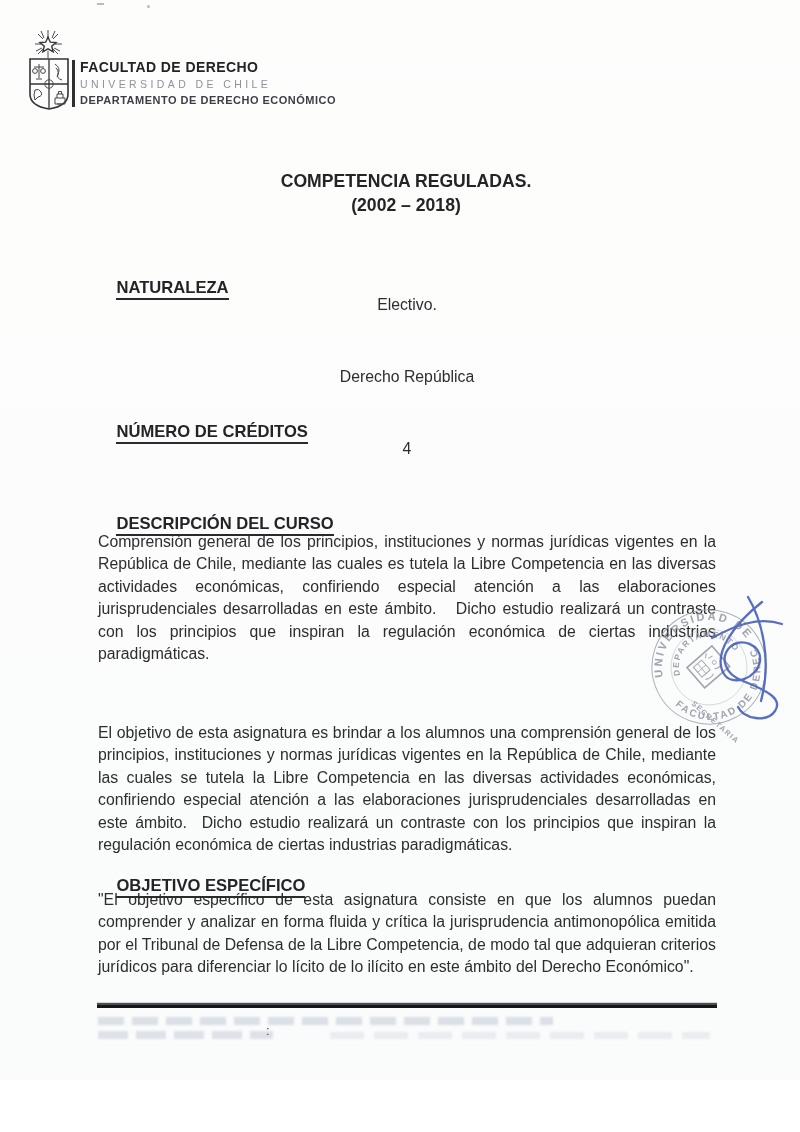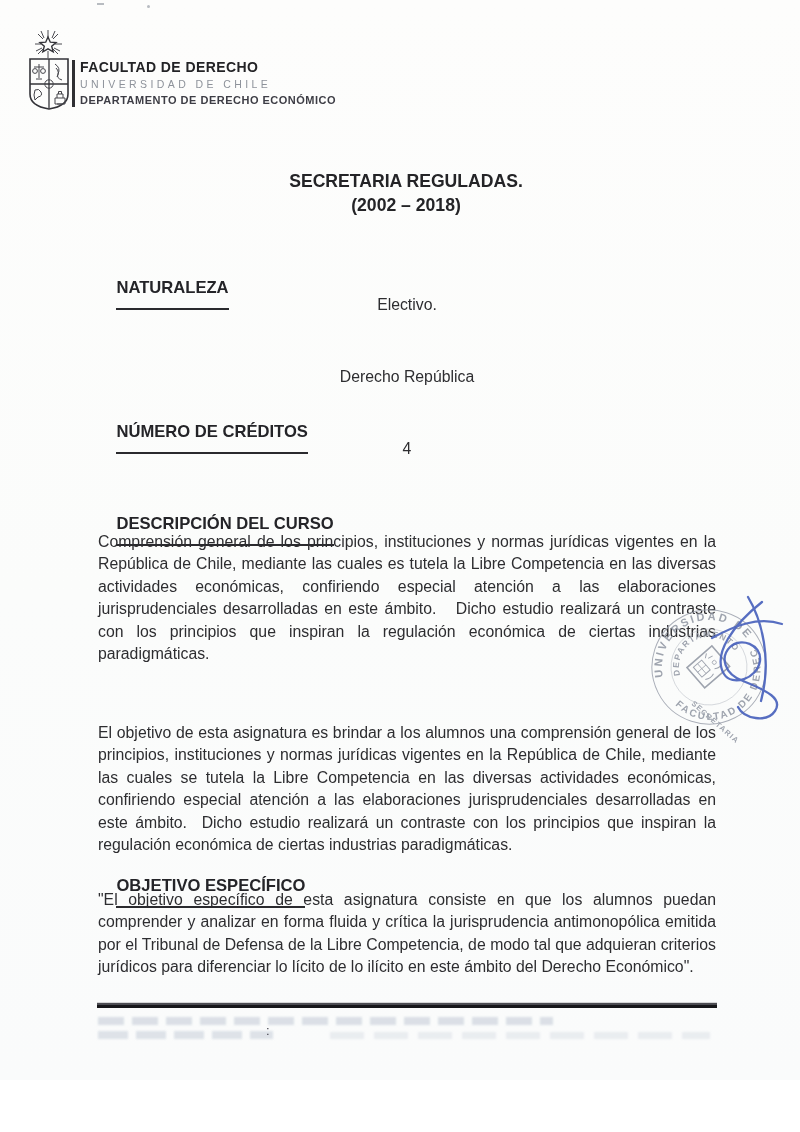--- a/index.html
+++ b/index.html
@@ -26,21 +26,21 @@
   .logo-university { font-size: 10.5px; letter-spacing: 3.4px; color: #8d929a; margin-top: 3px; }
   .logo-department { font-size: 11px; font-weight: bold; letter-spacing: 0.5px; color: #3d3d45; margin-top: 4px; }
 
   
   .title-block { position: absolute; left: 100px; width: 612px; top: 170px; font-weight: bold; font-size: 17.6px; line-height: 23.6px; color: #242427; }
   .title-line1 { text-align: justify; text-align-last: justify; }
   .title-line2, .title-line3 { text-align: center; }
 
   
   .heading { position: absolute; left: 98px; font-size: 16.6px; font-weight: bold; color: #242428; white-space: pre-wrap; }
-  .heading span { border-bottom: 2px solid #2a2a2e; padding-bottom: 11px; white-space: pre-wrap; }
+  .heading span { border-bottom: 2px solid #2a2a2e; padding-bottom: 1px; white-space: pre-wrap; }
   .body-text { position: absolute; left: 98px; width: 618px; font-size: 15.8px; line-height: 22.4px; color: #2d2d30; text-align: justify; white-space: pre-wrap; }
   .body-plain { text-align: center; }
 
   .pos-naturaleza-h { top: 258px; }
   .pos-naturaleza-b { top: 294px; }
   .pos-requisitos-h { top: 330px; }
   .pos-requisitos-b { top: 366px; }
   .pos-creditos-h   { top: 402px; }
   .pos-creditos-b   { top: 438px; }
   .pos-descripcion-h{ top: 494px; }
@@ -112,21 +112,21 @@
     </svg>
     <div class="logo-bar"></div>
     <div class="logo-text">
       <div class="logo-faculty">FACULTAD DE DERECHO</div>
       <div class="logo-university">UNIVERSIDAD DE CHILE</div>
       <div class="logo-department">DEPARTAMENTO DE DERECHO ECONÓMICO</div>
     </div>
   </div>
 
   <div class="title-block">
-    <div class="title-line2">SECRETARIA REGULADAS.</div>
+    <div class="title-line2">COMPETENCIA REGULADAS.</div>
     <div class="title-line3">(2002 – 2018)</div>
   </div>
 
   <div class="heading pos-naturaleza-h">
     <span>NATURALEZA</span>
   </div>
   <div class="body-text body-plain pos-naturaleza-b">Electivo.</div>
 
   <div class="body-text body-plain pos-requisitos-b">Derecho República</div>
 

